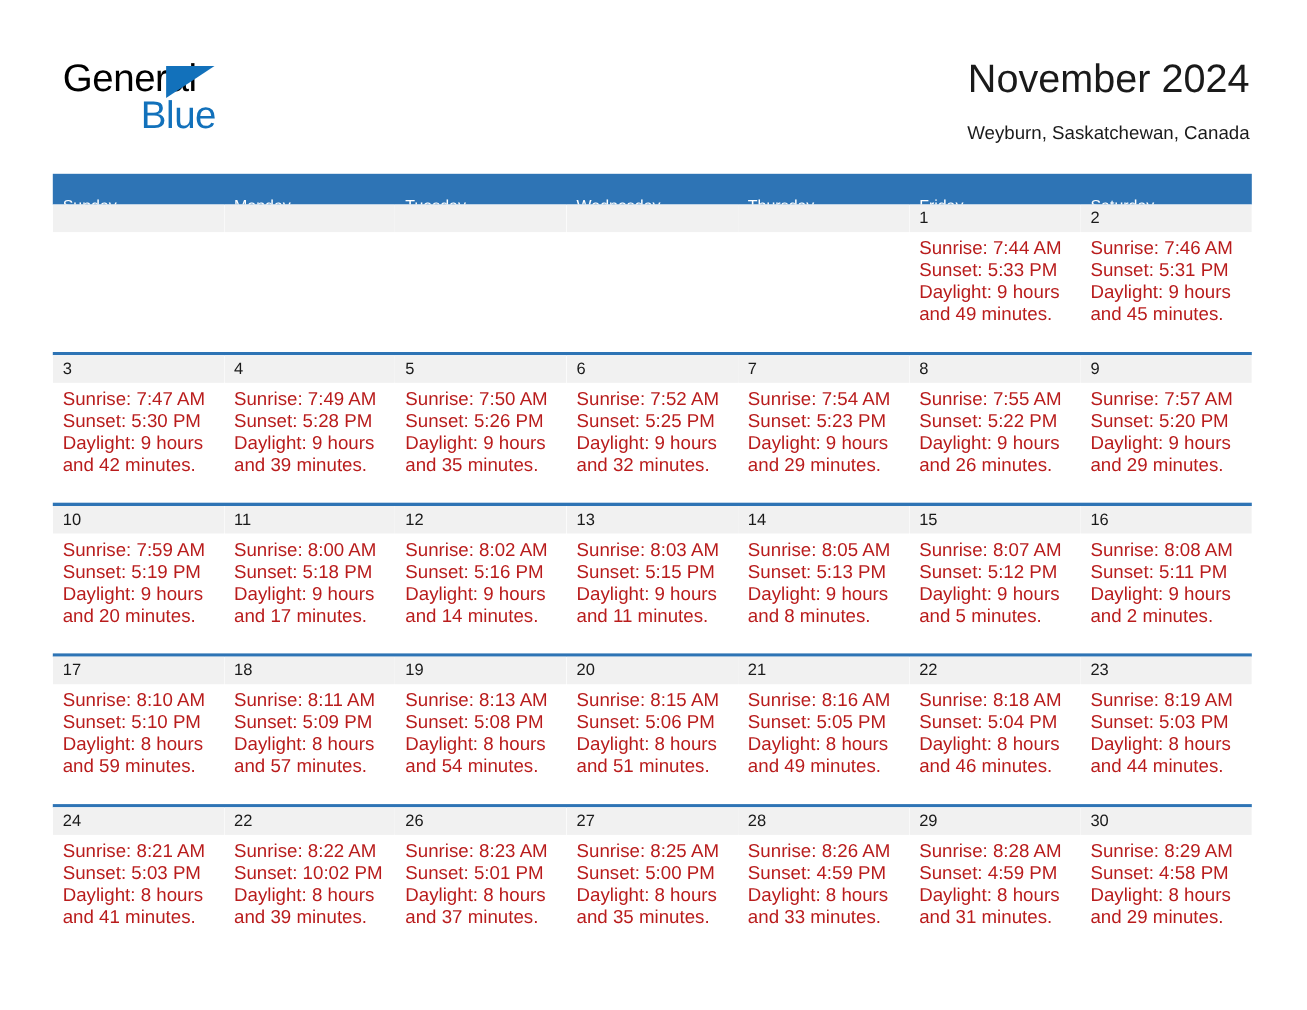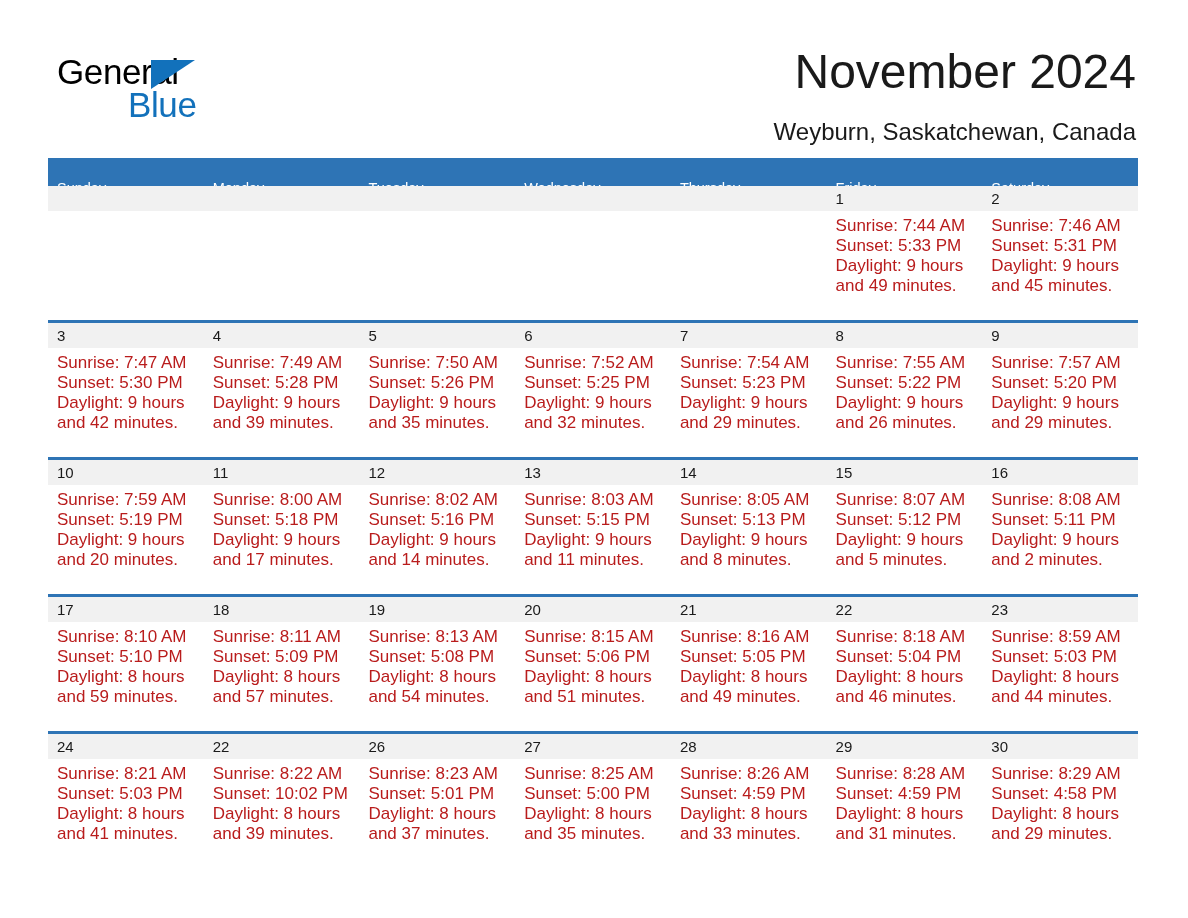--- a/index.html
+++ b/index.html
@@ -68,29 +68,29 @@
     white-space: nowrap;
   }
 
   .title-block {
     position: absolute;
     right: 52px;
     top: 48px;
     text-align: right;
   }
   .month-title {
-    font-size: 48px;
+    font-size: 36px;
     font-weight: normal;
     color: #1a1a1a;
     line-height: 48px;
     white-space: nowrap;
   }
   .location {
-    margin-top: 22px;
-    font-size: 24px;
+    margin-top: 11px;
+    font-size: 17px;
     font-weight: normal;
     color: #1a1a1a;
     line-height: 28px;
     white-space: nowrap;
   }
 
   
   .calendar {
     position: absolute;
     left: 48px;
@@ -411,21 +411,21 @@
         <div class="day-info">
           <div>Sunrise: 8:18 AM</div>
           <div>Sunset: 5:04 PM</div>
           <div>Daylight: 8 hours</div>
           <div>and 46 minutes.</div>
         </div>
       </div>
       <div class="day-cell">
         <div class="day-number-band">23</div>
         <div class="day-info">
-          <div>Sunrise: 8:59 AM</div>
+          <div>Sunrise: 8:19 AM</div>
           <div>Sunset: 5:03 PM</div>
           <div>Daylight: 8 hours</div>
           <div>and 44 minutes.</div>
         </div>
       </div>
     </div>
 
     <div class="week-row">
       <div class="day-cell">
         <div class="day-number-band">24</div>

